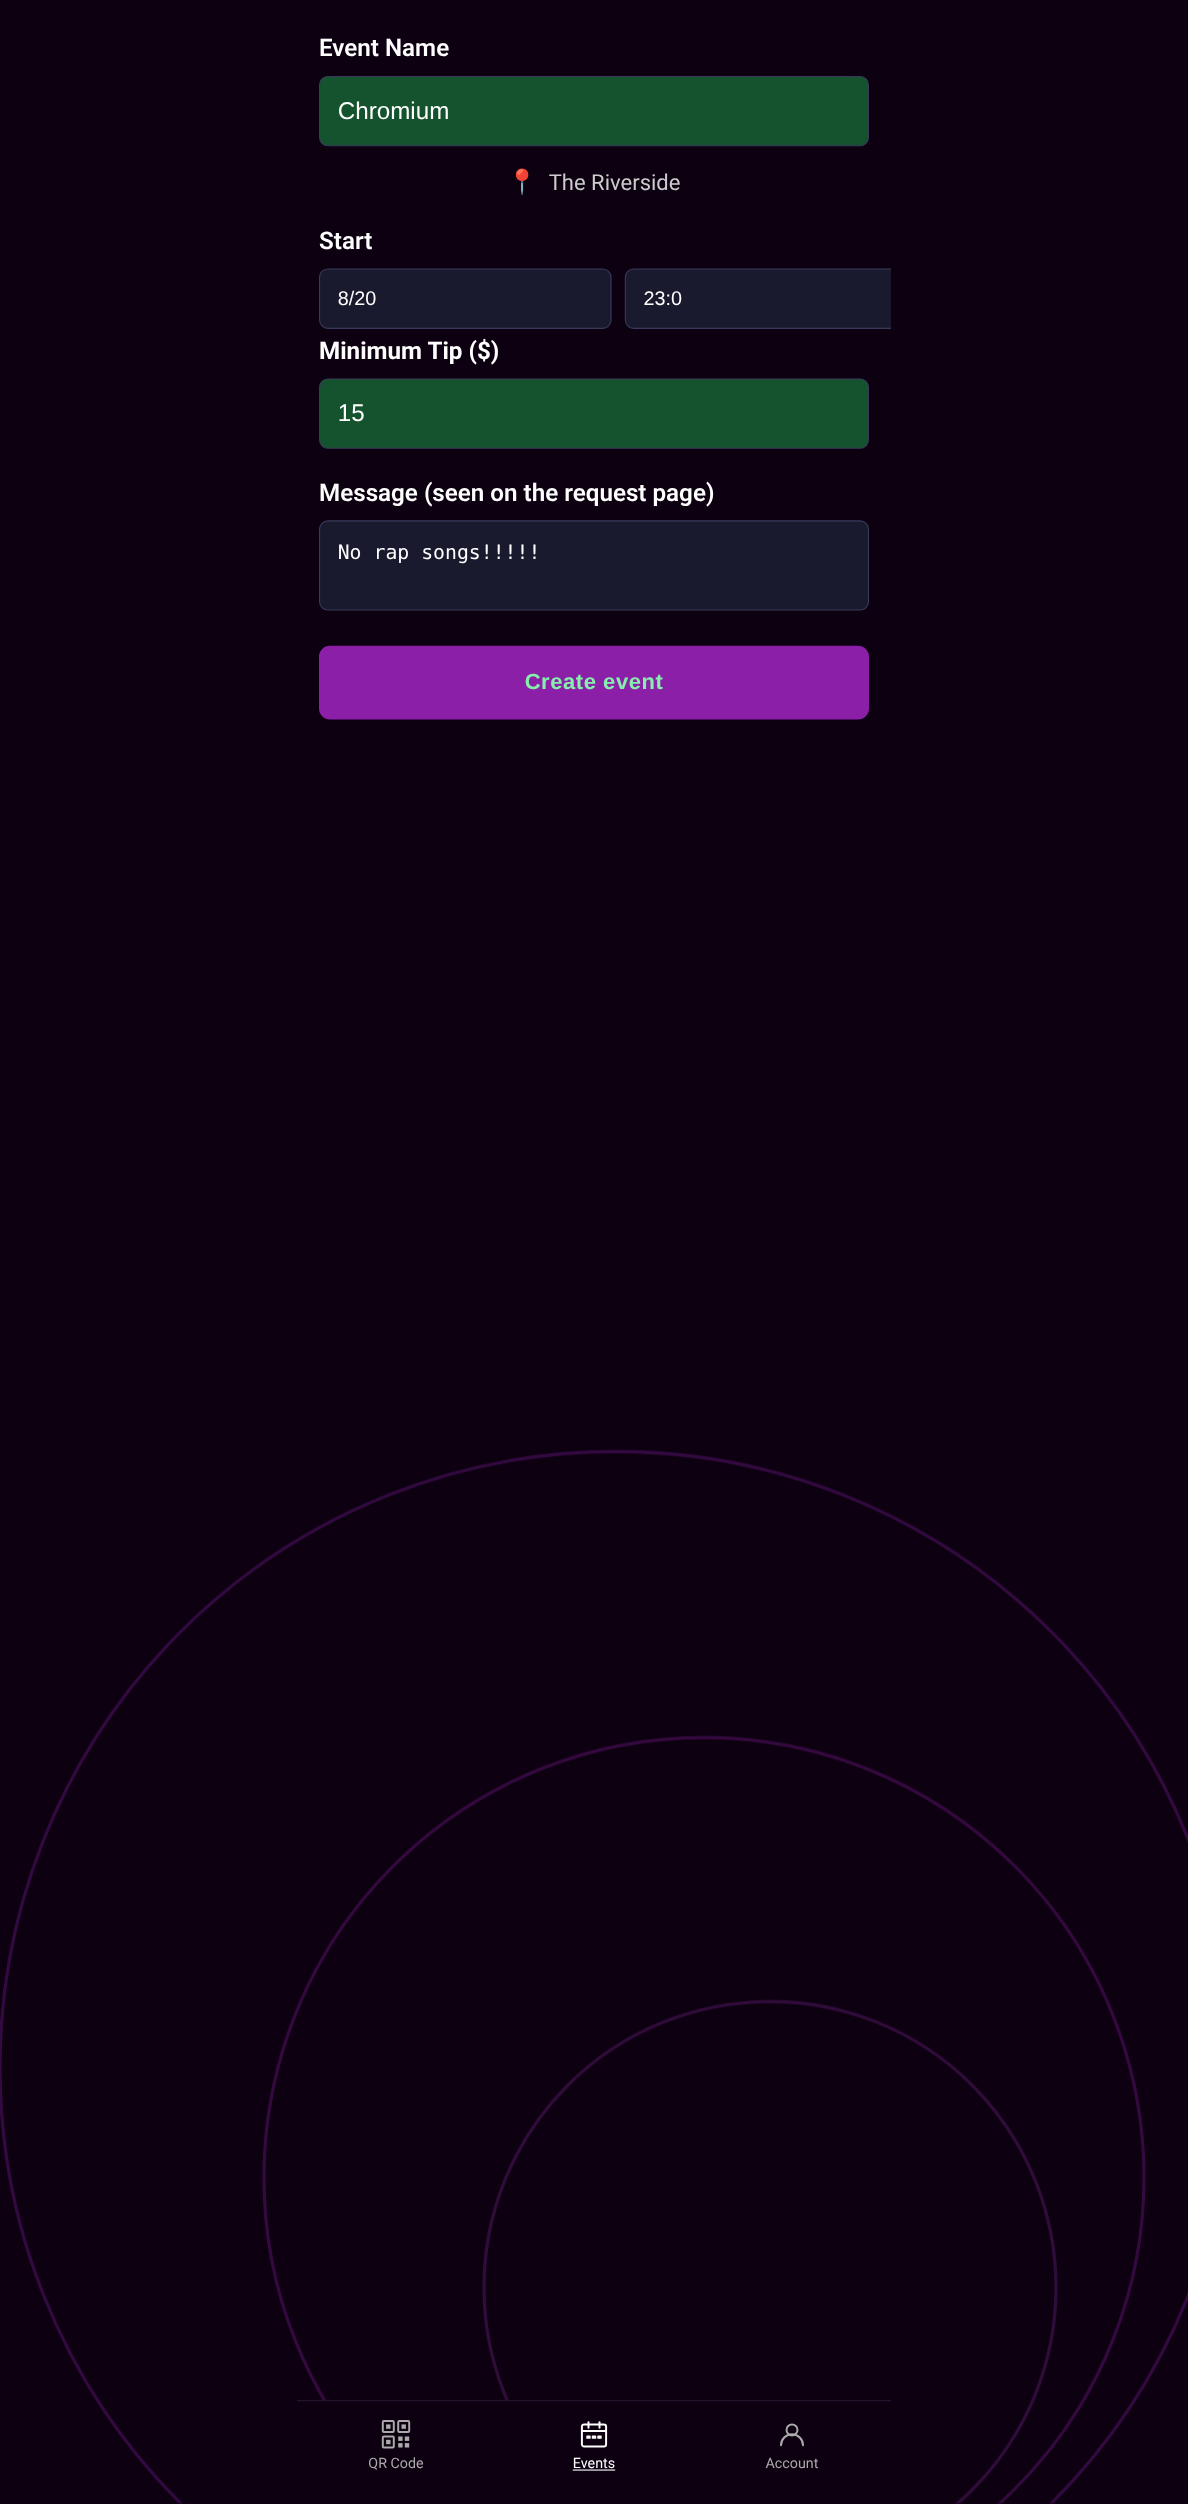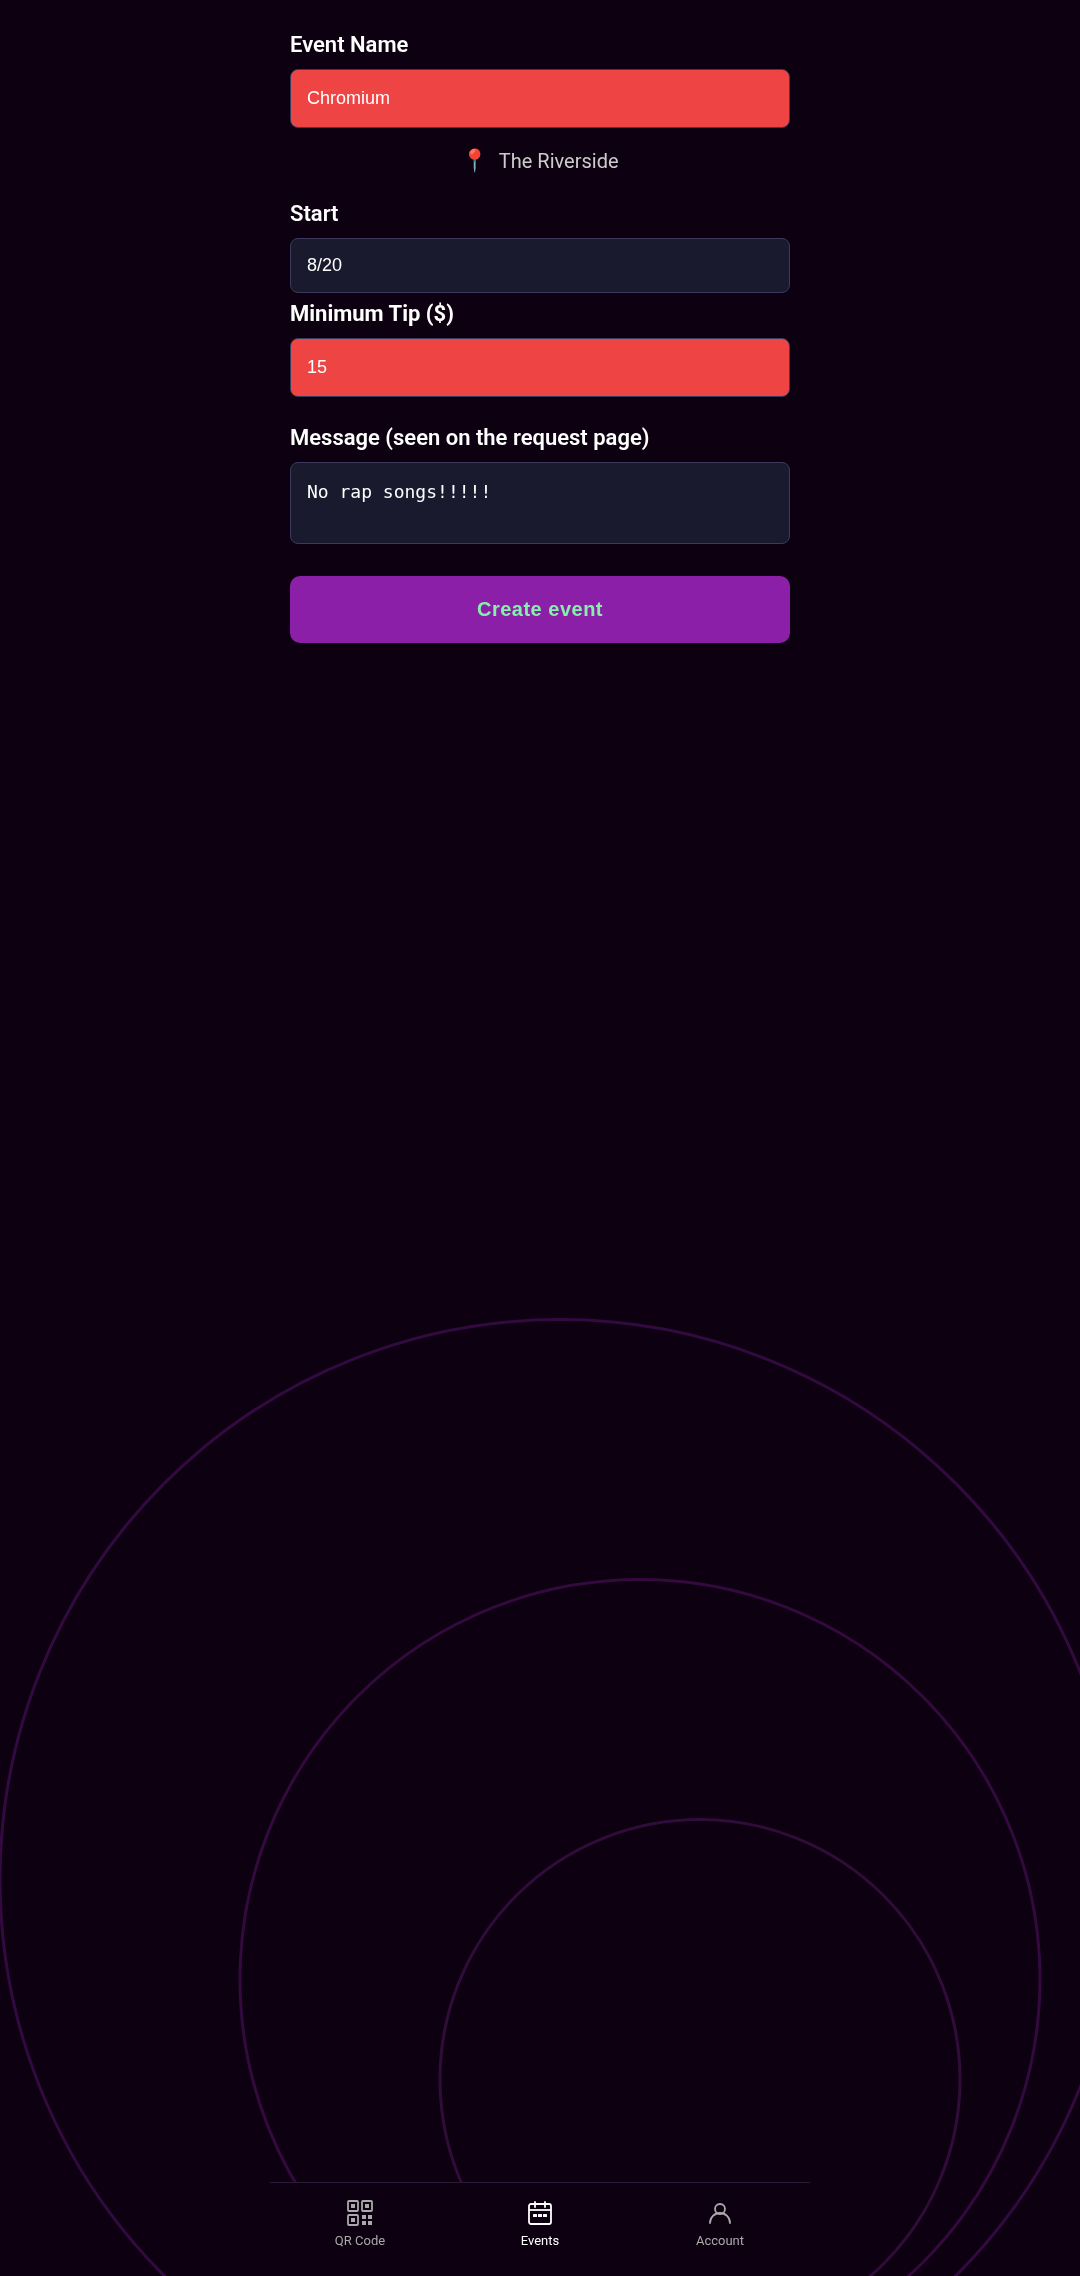--- a/index.html
+++ b/index.html
@@ -44,26 +44,26 @@
 
     .section-label {
       font-size: 22px;
       font-weight: 600;
       color: #ffffff;
       margin-bottom: 12px;
     }
 
     .text-input {
       width: 100%;
-      background-color: #ef4444;
+      background-color: #14532d;
       border: 1.5px solid #3a3a5c;
       border-radius: 8px;
       padding: 18px 16px;
       color: #ffffff;
-      font-size: 18px;
+      font-size: 22px;
       outline: none;
       margin-bottom: 20px;
     }
 
     .location-row {
       display: flex;
       align-items: center;
       justify-content: center;
       gap: 10px;
       margin-bottom: 28px;
@@ -186,20 +186,21 @@
       flex: 1;
     }
 
     .nav-label {
       font-size: 13px;
       color: #aaaaaa;
     }
 
     .nav-label.active {
       color: #ffffff;
+      text-decoration: underline;
     }
 
     .spacer {
       height: 140px;
     }
   </style>
 </head>
 <body>
 
 <div class="background-circles">
@@ -221,20 +222,21 @@
   <div class="location-row">
     <span class="location-icon">📍</span>
     <span class="location-text">The Riverside</span>
   </div>
 
   
   <div class="section-label">Start</div>
 
   <div class="date-time-row">
     <input class="date-input" type="text" value="8/20" style="">
+    <input class="time-input" type="text" value="23:0" style="">
   </div>
 
   
 
 
   
   <div class="min-tip-label">Minimum Tip ($)</div>
 
   <input class="text-input" type="text" value="15" style="">
 

